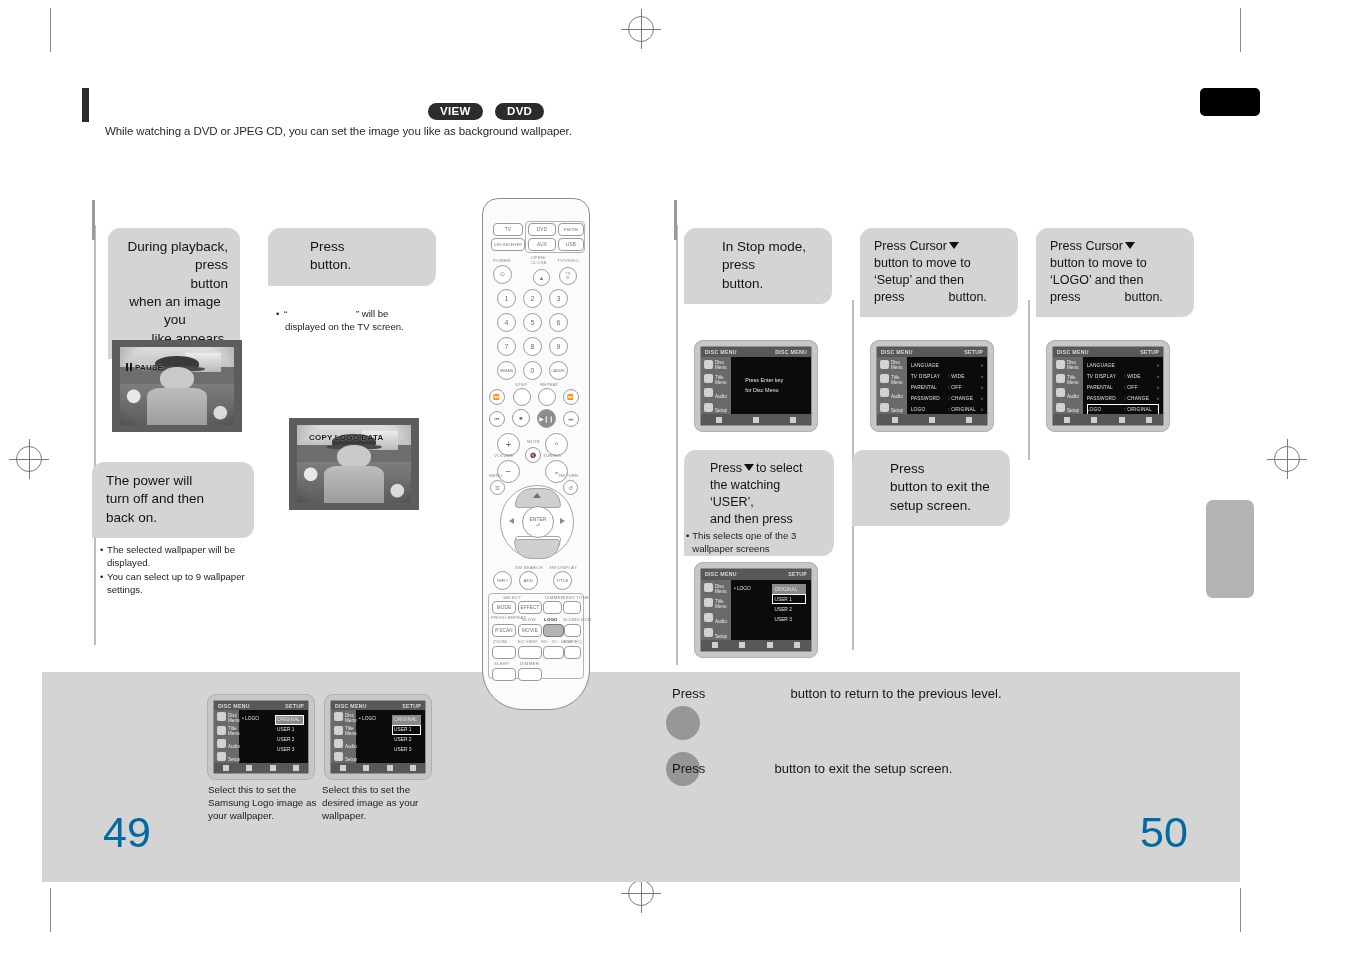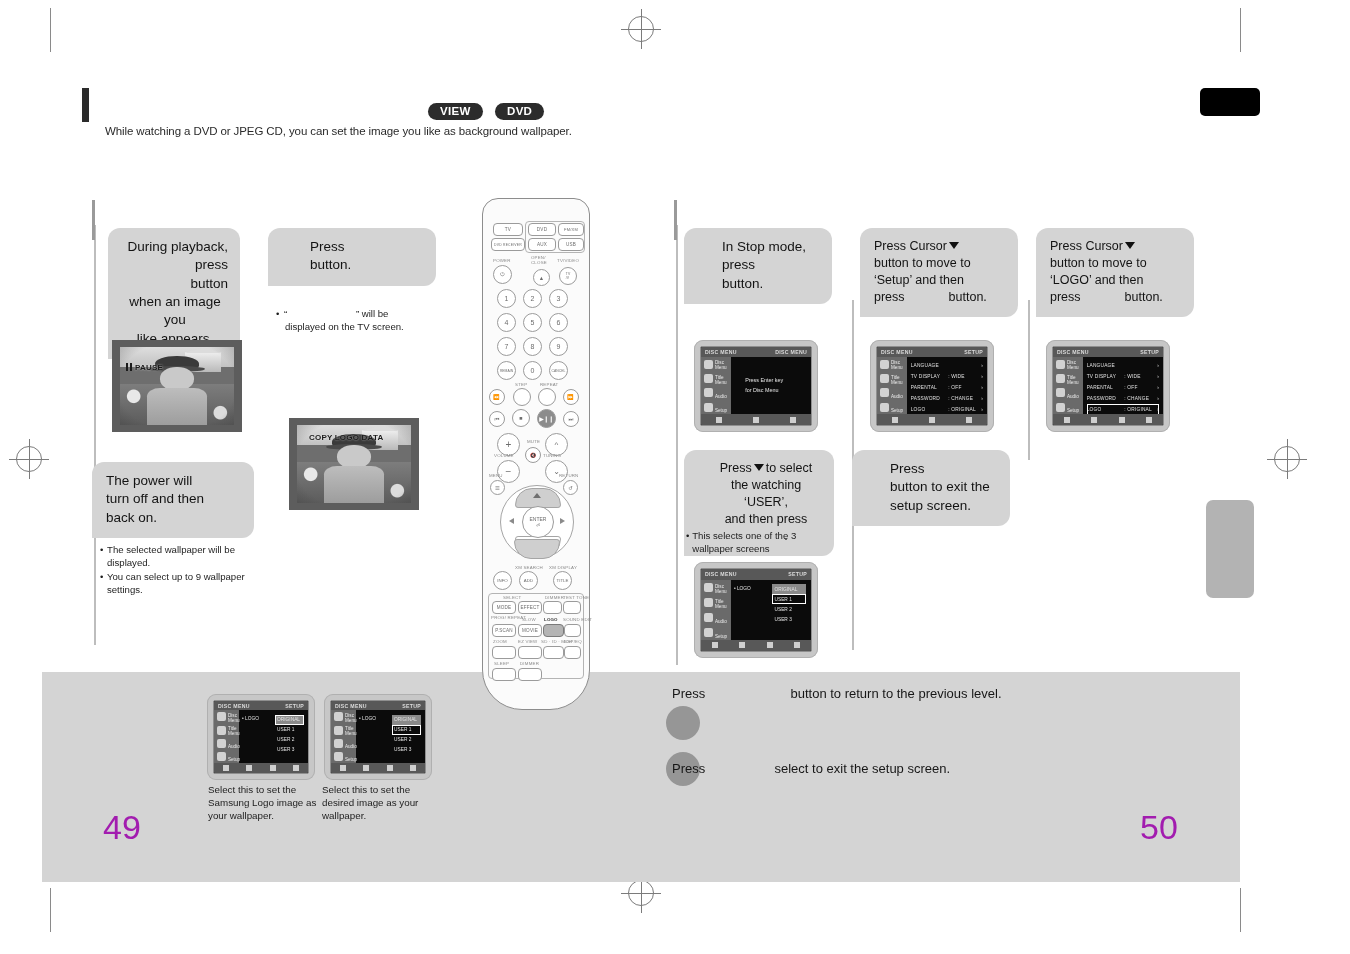--- a/index.html
+++ b/index.html
@@ -103,21 +103,21 @@
       padding-left:2px;box-sizing:border-box;}
   .mn-opts div.hl{outline:1.4px solid #fff;outline-offset:-1px;}
   .mn-opts div.hdr{background:#8a8a8a;}
   .mn-logolbl{position:absolute;left:4%;top:10%;font-size:4.8px;color:#e2e2e2;}
 
   
   .cap{font-size:9.8px;line-height:1.32;color:#1d1d1d;}
 
   
   .footband{left:42px;top:672px;width:1198px;height:210px;background:#d4d4d4;}
-  .pagenum{font-size:34px;color:#a21caf;font-weight:normal;}
+  .pagenum{font-size:43px;color:#0369a1;font-weight:normal;}
   .circbtn{width:34px;height:34px;border-radius:50%;background:#969696;}
   .fnote{font-size:13px;color:#171717;}
 
   
   .remote{left:482px;top:198px;width:108px;height:512px;background:#fbfbfb;
       border:1.4px solid #8d8d8d;border-radius:16px 16px 40px 40px;box-sizing:border-box;}
   .rbtn{position:absolute;border:1px solid #9b9b9b;border-radius:50%;background:#fff;
       display:flex;align-items:center;justify-content:center;font-size:5.4px;color:#6d6d6d;}
   .rpill{position:absolute;border:1px solid #9b9b9b;border-radius:4px;background:#fff;
       display:flex;align-items:center;justify-content:center;font-size:4.6px;color:#6d6d6d;letter-spacing:.2px;}
@@ -166,21 +166,21 @@
 <div class="abs colrule" style="left:94px;top:225px;height:420px;"></div>
 <div class="abs stepmark" style="left:92px;top:200px;">
     <i></i>
     <i></i>
   </div>
 
 <div class="abs bubble r" style="left:108px;top:228px;width:132px;">
   <div>During playback, press</div>
   <div>button</div>
   <div style="text-align:center">when an image you</div>
-  <div style="text-align:center">like appears.</div>
+  <div style="text-align:right">like appears.</div>
 </div>
 
 <div class="abs bubble" style="left:268px;top:228px;width:168px;padding-left:42px;">
   <div>Press</div>
   <div>button.</div>
 </div>
 <div class="abs note" style="left:276px;top:308px;width:160px;">
   <span class="bullet">•</span><span>“</span>
   <span style="display:inline-block;width:66px;"></span><span>” will be</span>
   <div style="padding-left:9px;">displayed on the TV screen.</div>
@@ -428,21 +428,21 @@
     </div>
     <div class="mn-bot">
         <i></i>
         <i></i>
         <i></i>
         <i></i>
       </div>
   </div>
 </div>
 
-<div class="abs bubble" style="left:684px;top:450px;width:150px;padding-left:26px;font-size:12.5px;text-align:center;">
+<div class="abs bubble" style="left:684px;top:450px;width:150px;padding-left:26px;font-size:12.5px;">
   <div><span>Press</span><span class="dtri"></span><span>to select</span></div>
   <div>the watching ‘USER’,</div>
   <div>and then press</div>
   <div style="padding-left:40px;">.</div>
 </div>
 <div class="abs note" style="left:686px;top:530px;width:150px;">
   <div style="display:flex;">
       <span class="bullet">•</span>
       <span>This selects one of the 3 wallpaper screens</span>
     </div>
@@ -597,21 +597,21 @@
 <div class="abs fnote" style="left:672px;top:686px;">
   <span>Press</span>
   <span style="display:inline-block;width:78px;"></span>
   <span>button to return to the previous level.</span>
 </div>
 
 <div class="abs circbtn" style="left:666px;top:752px;"></div>
 <div class="abs fnote" style="left:672px;top:761px;">
   <span>Press</span>
   <span style="display:inline-block;width:62px;"></span>
-  <span>select to exit the setup screen.</span>
+  <span>button to exit the setup screen.</span>
 </div>
 
 <div class="abs remote">
 
   <div class="rgroup" style="left:42px;top:22px;width:58px;height:30px;"></div>
   <div class="rpill" style="left:10px;top:24px;width:28px;height:11px;">TV</div>
   <div class="rpill" style="left:45px;top:24px;width:26px;height:11px;">DVD</div>
   <div class="rpill" style="left:75px;top:24px;width:24px;height:11px;font-size:4px;">FM/XM</div>
   <div class="rpill" style="left:8px;top:39px;width:32px;height:11px;font-size:3.4px;">DVD RECEIVER</div>
   <div class="rpill" style="left:45px;top:39px;width:26px;height:11px;">AUX</div>

